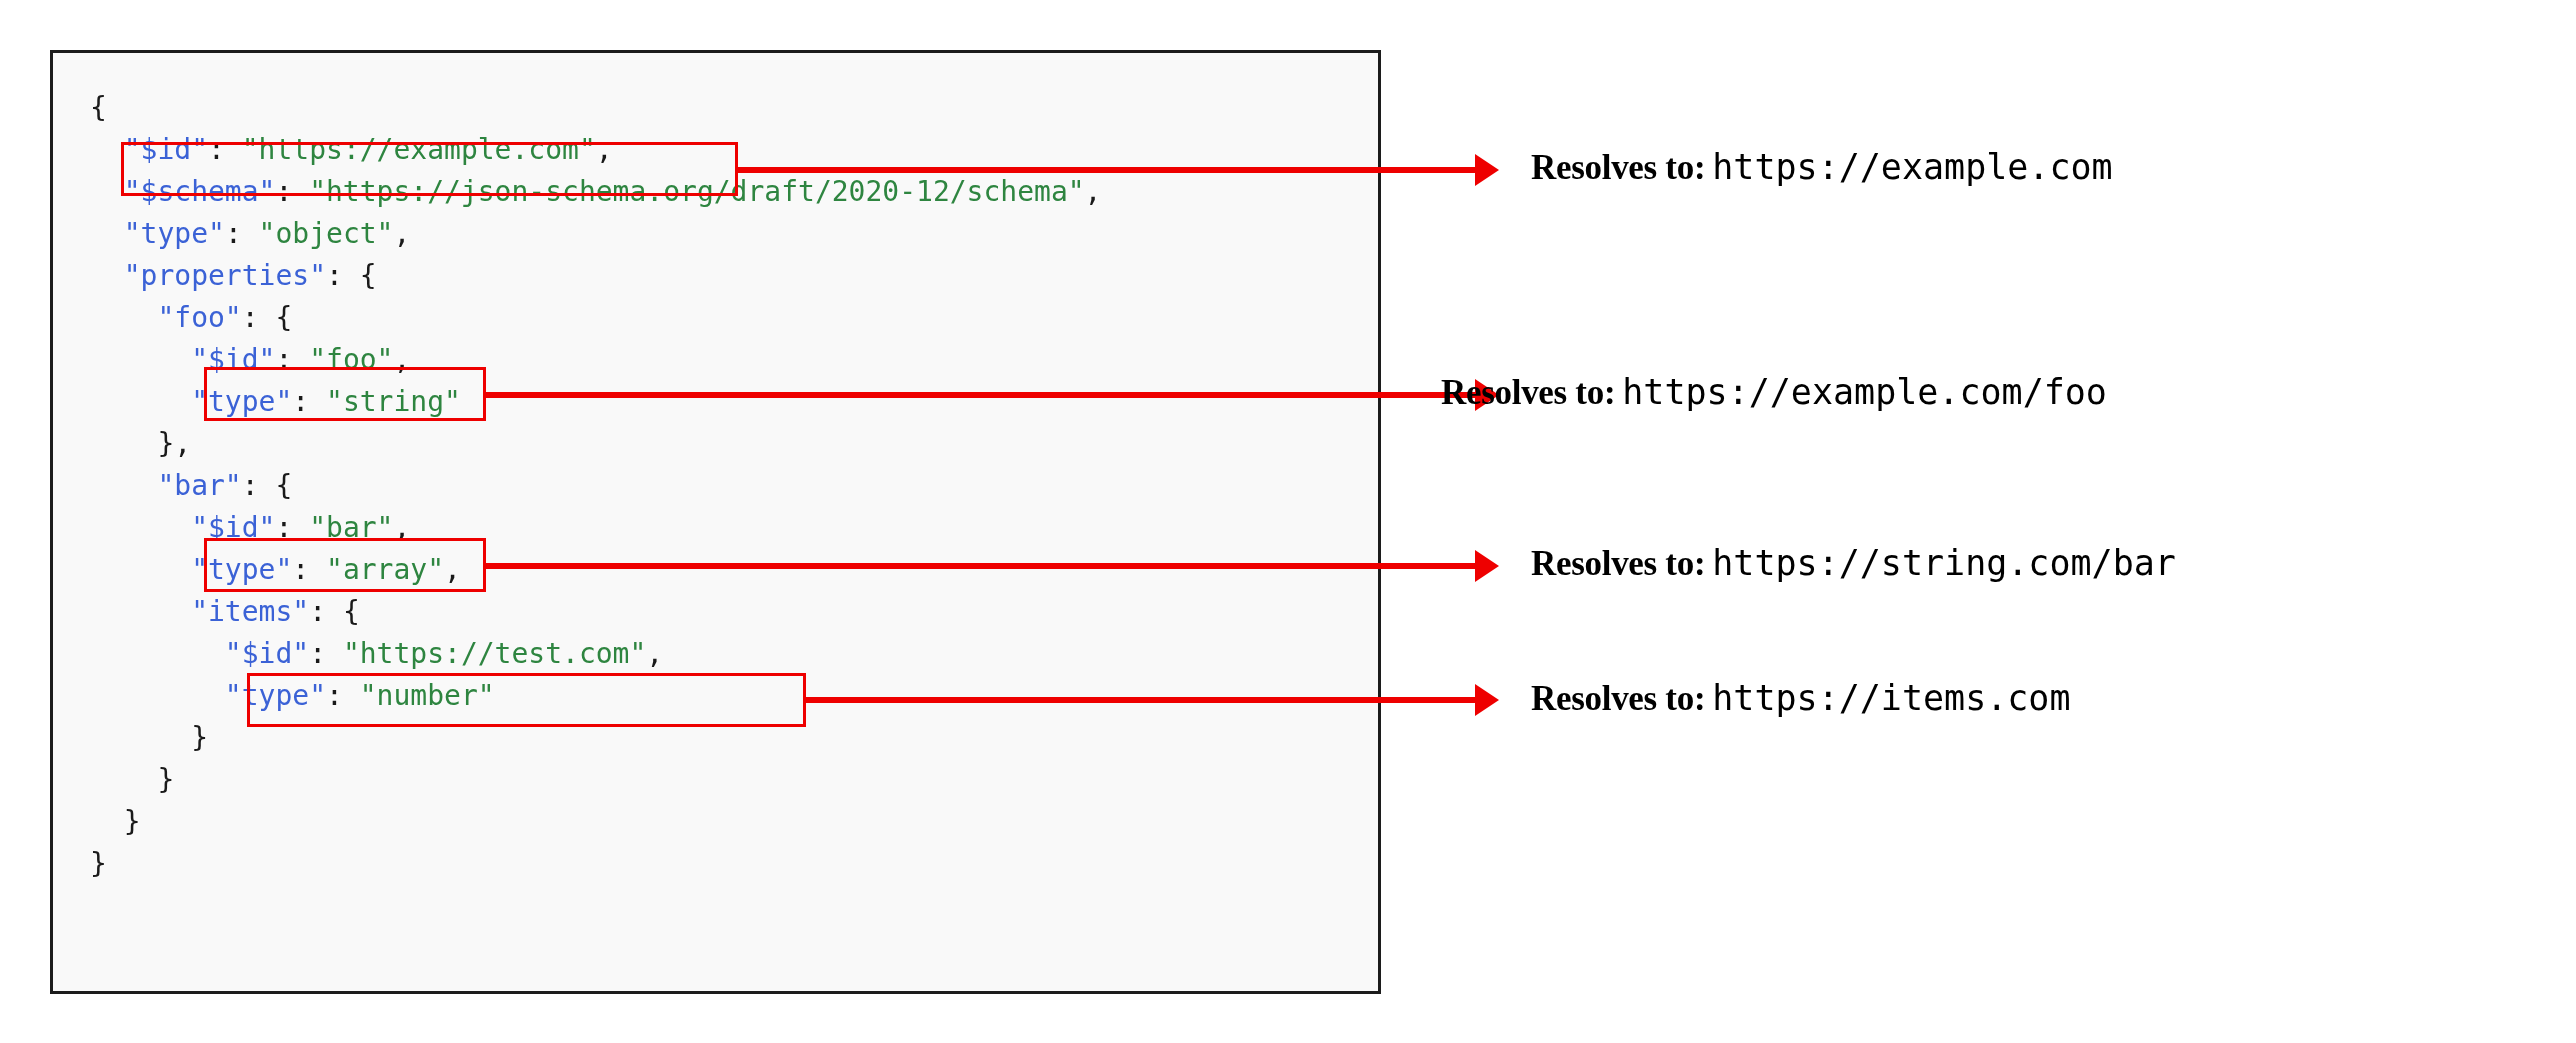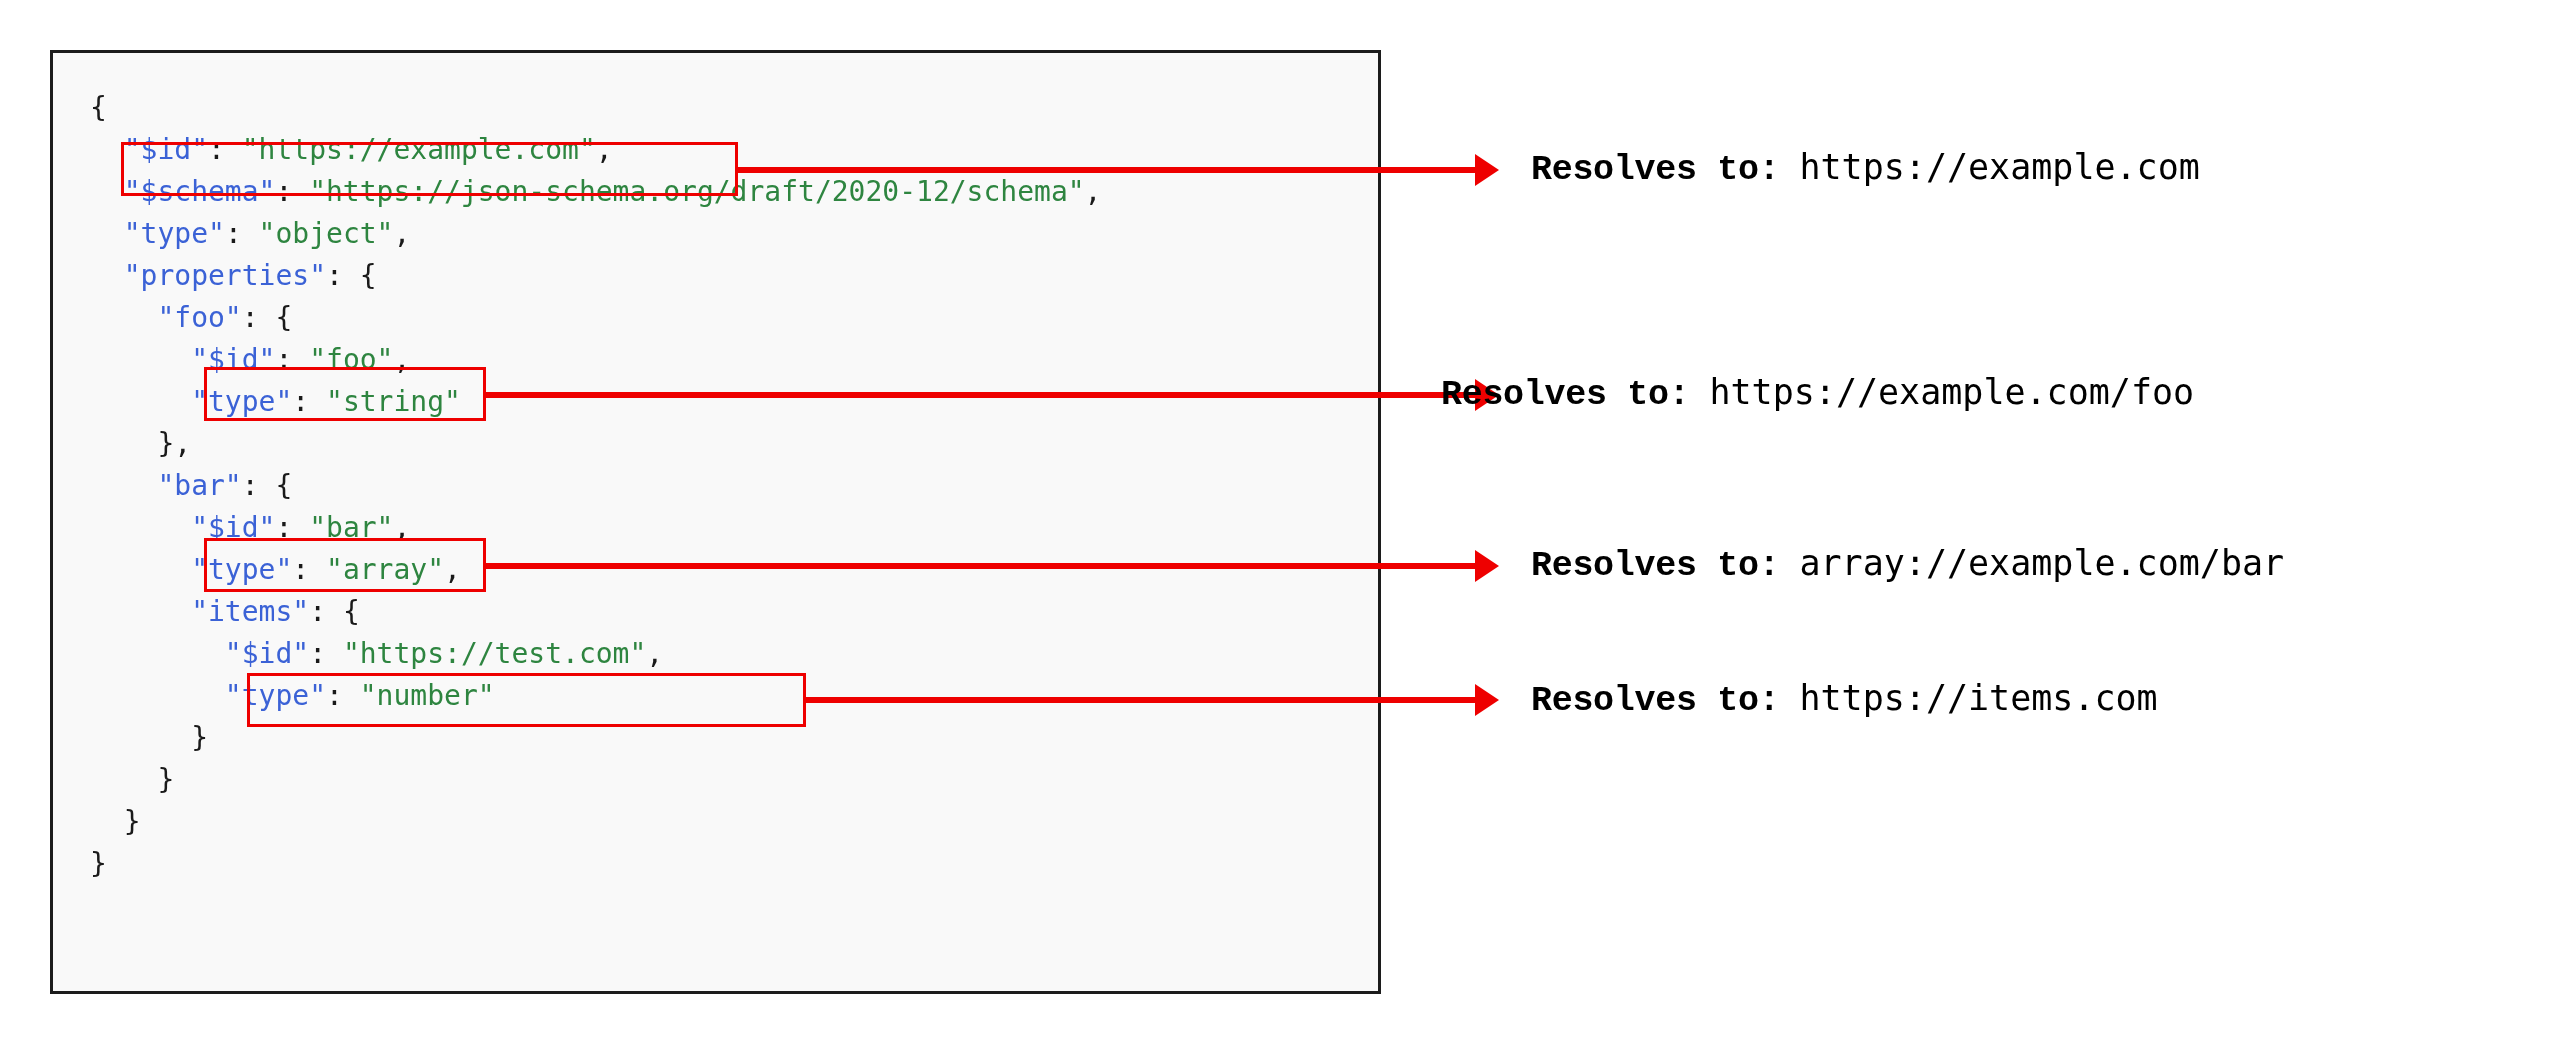--- a/index.html
+++ b/index.html
@@ -84,30 +84,30 @@
 
   
   .annot {
     position: absolute;
     z-index: 5;
     white-space: nowrap;
     color: #000000;
     line-height: 1;
   }
   .annot .annot-label {
-    font-family: Liberation Mono, monospace;
+    font-family: Liberation Serif, serif;
     font-weight: bold;
     font-size: 35px;
     letter-spacing: -0.3px;
   }
   .annot .annot-url {
     font-family: "DejaVu Sans Mono", "Liberation Mono", monospace;
     font-weight: normal;
     font-size: 35px;
-    margin-left: 20px;
+    margin-left: 7px;
   }
 </style>
 </head>
 <body>
 
 <div id="stage">
 
   <div id="code-panel">
     <pre id="code-block"><span class="code-line"><span class="tok-punc">{</span>
 </span><span class="code-line"><span class="tok-punc">  </span><span class="tok-key">"$id"</span><span class="tok-punc">: </span><span class="tok-str">"https://example.com"</span><span class="tok-punc">,</span>
@@ -141,18 +141,18 @@
   <div id="arrow-layer">
       <div class="arrow" style="left: 737px; top: 167px; width: 739px; background: rgb(238, 0, 0);"></div>
       <div class="arrow" style="left: 485px; top: 392px; width: 991px; background: rgb(238, 0, 0);"></div>
       <div class="arrow" style="left: 485px; top: 563px; width: 991px; background: rgb(238, 0, 0);"></div>
       <div class="arrow" style="left: 805px; top: 697px; width: 671px; background: rgb(238, 0, 0);"></div>
     </div>
 
   <div id="annotation-layer">
       <div class="annot" style="left: 1531px; top: 150px;"><span class="annot-label">Resolves to:</span><span class="annot-url">https://example.com</span></div>
       <div class="annot" style="left: 1441px; top: 375px;"><span class="annot-label">Resolves to:</span><span class="annot-url">https://example.com/foo</span></div>
-      <div class="annot" style="left: 1531px; top: 546px;"><span class="annot-label">Resolves to:</span><span class="annot-url">array://example.com/bar</span></div>
+      <div class="annot" style="left: 1531px; top: 546px;"><span class="annot-label">Resolves to:</span><span class="annot-url">https://string.com/bar</span></div>
       <div class="annot" style="left: 1531px; top: 681px;"><span class="annot-label">Resolves to:</span><span class="annot-url">https://items.com</span></div>
     </div>
 
 </div>
 
 
 </body></html>

